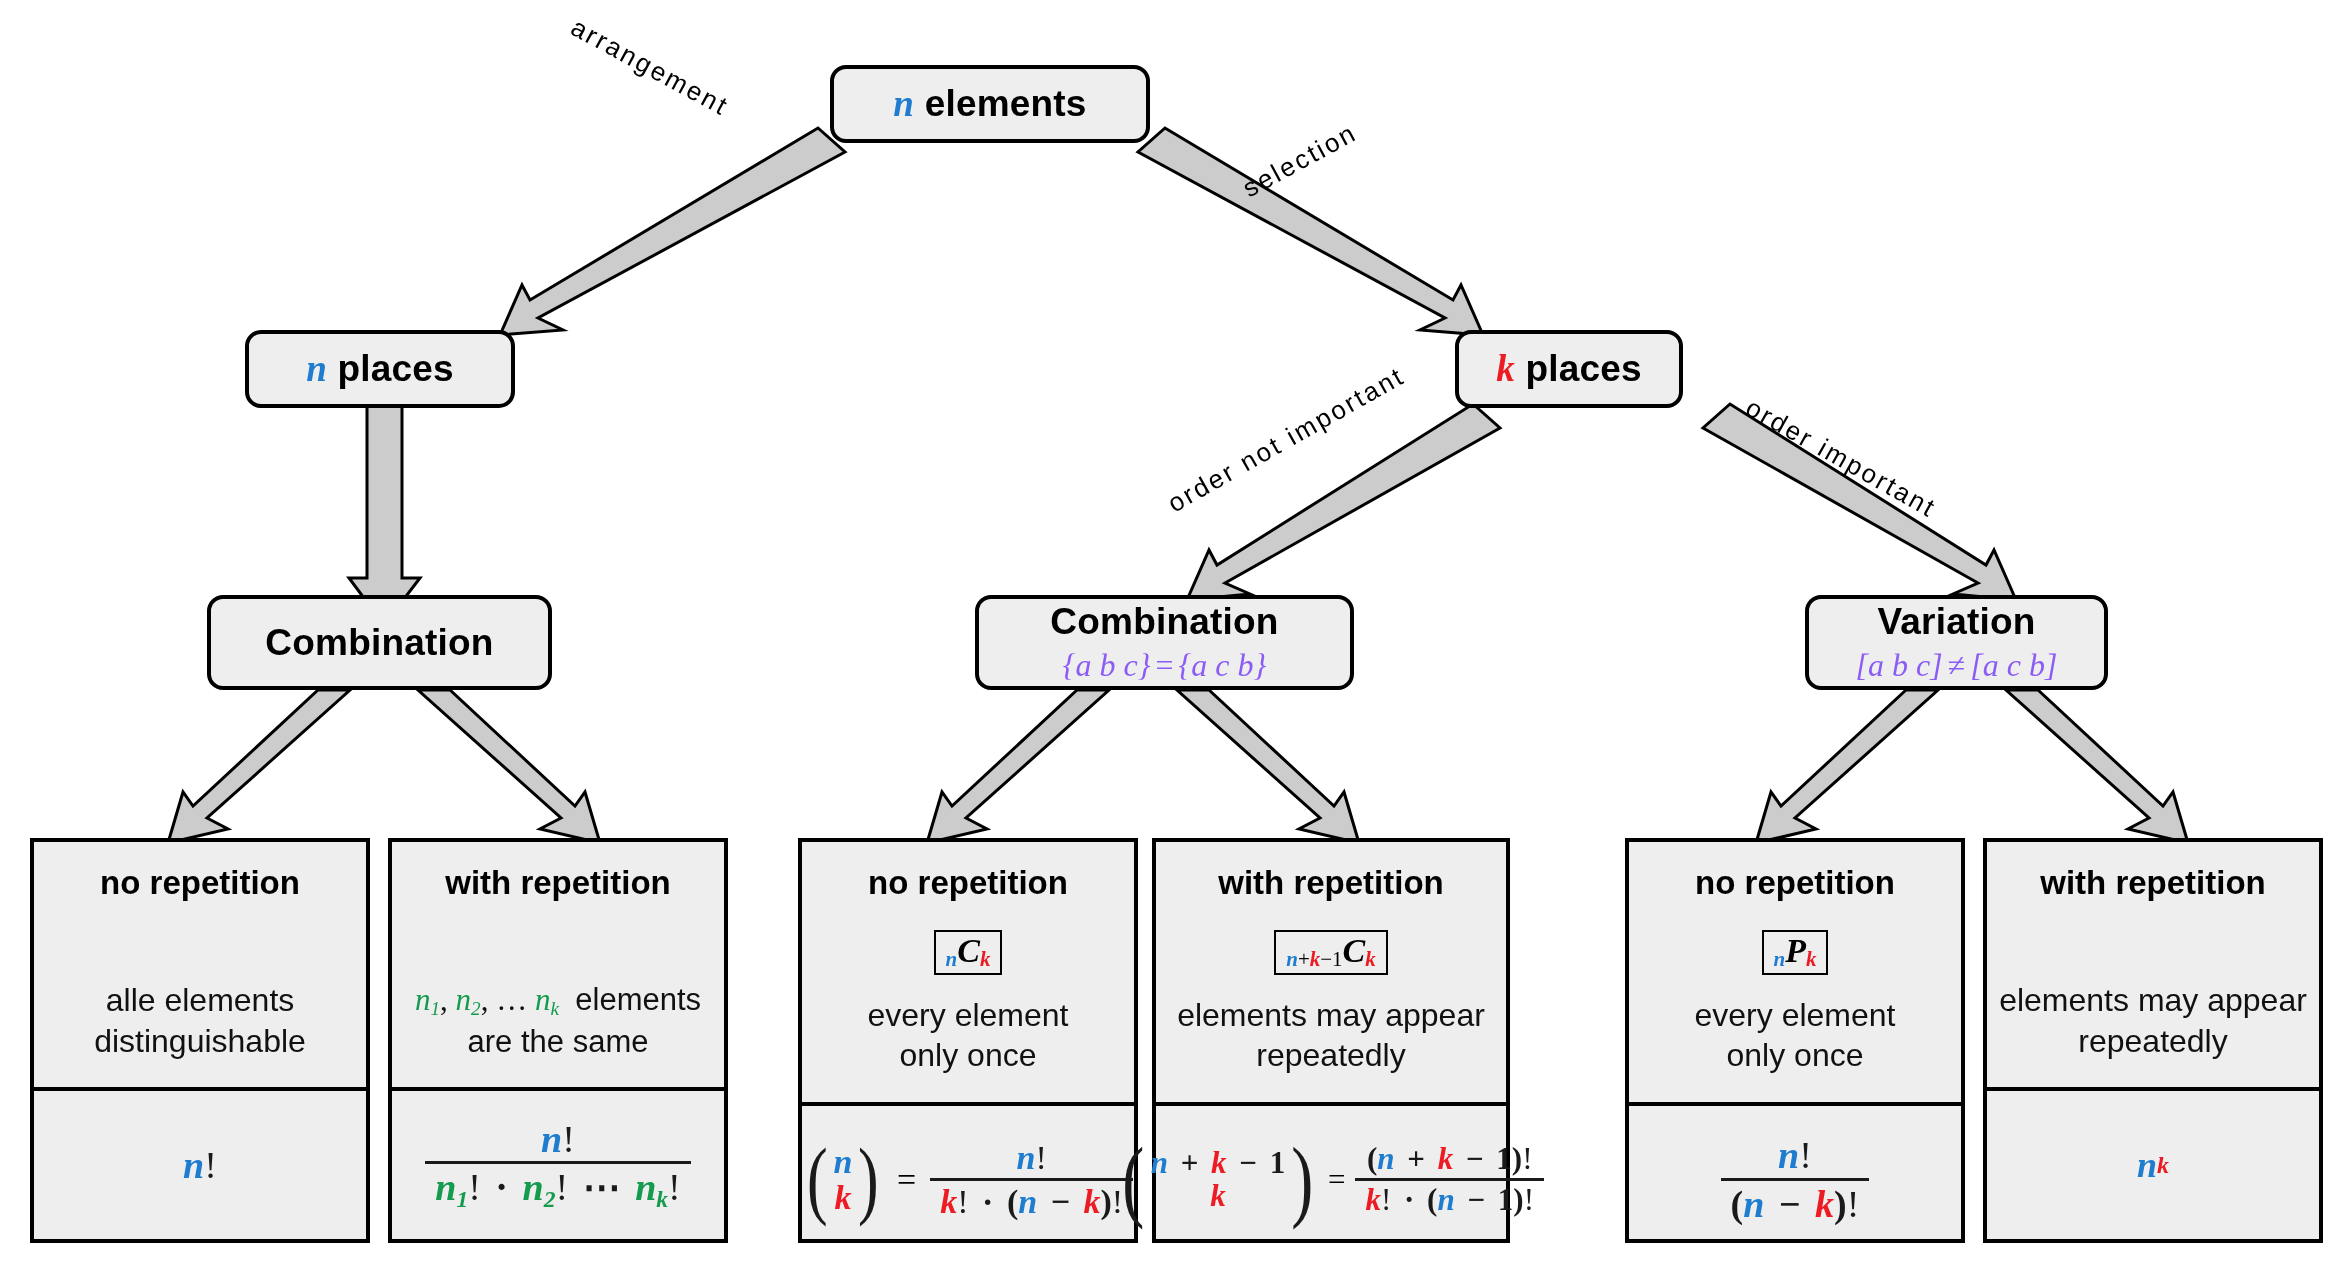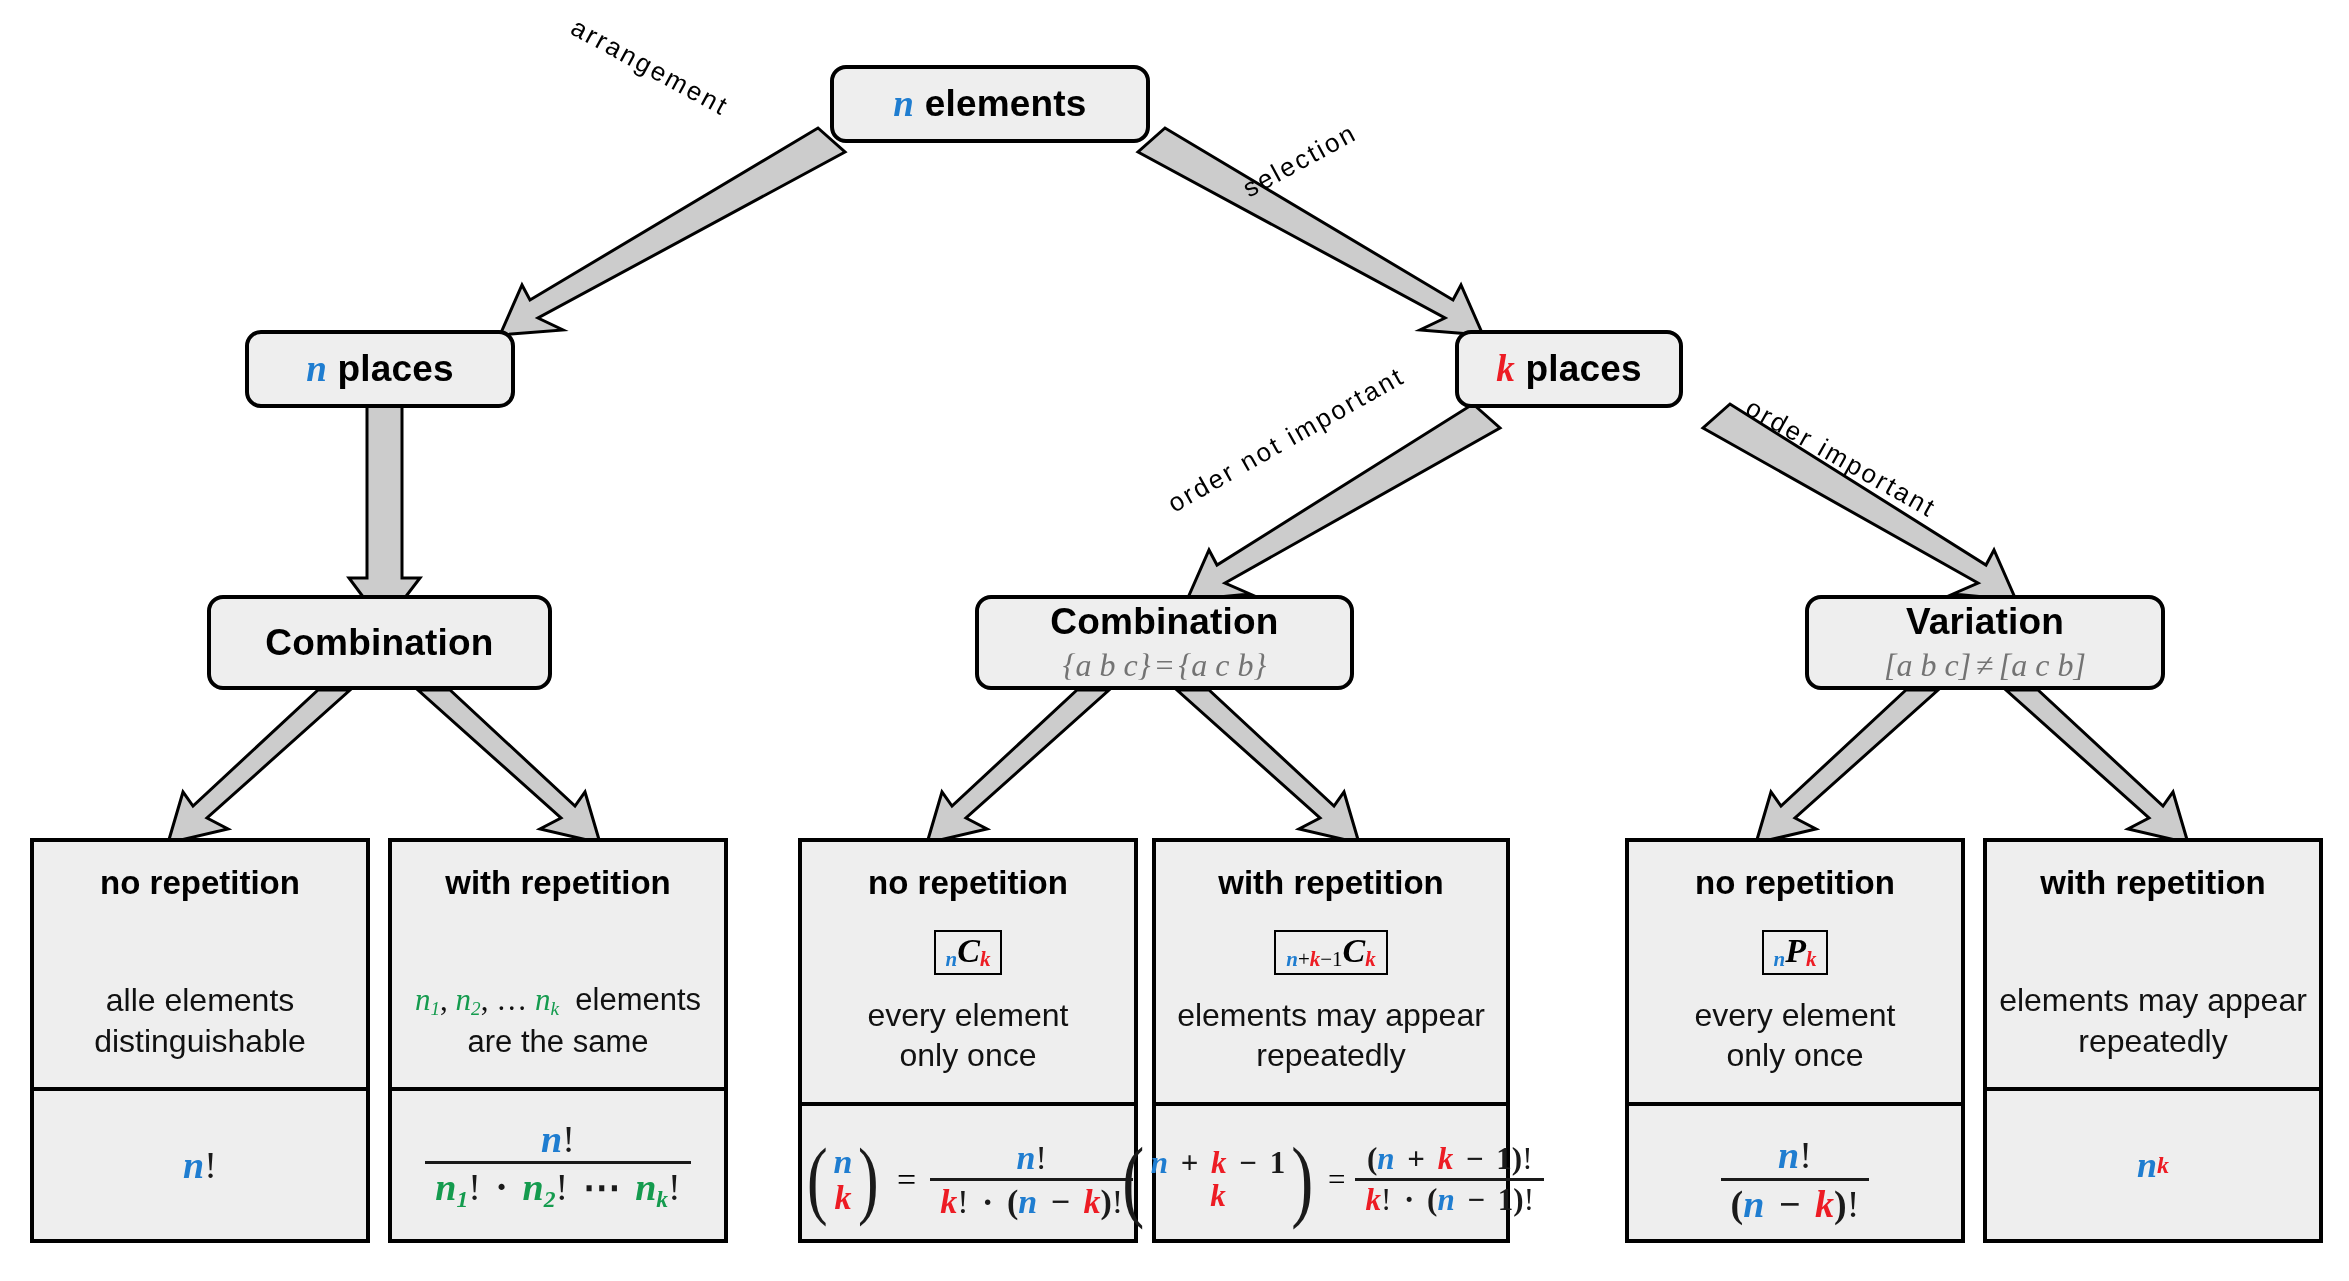--- a/index.html
+++ b/index.html
@@ -24,21 +24,21 @@
     text-align: center;
     z-index: 5;
   }
   .rnode .ttl {
     font-size: 37px; font-weight: bold; color: #000;
     letter-spacing: .2px; line-height: 1.12;
     white-space: nowrap;
   }
   .rnode .sub {
     font-family: "Liberation Serif", serif;
-    font-style: italic; font-size: 32px; color: #737373;
+    font-style: italic; font-size: 32px; color: #8b5cf6;
     margin-top: 5px; white-space: nowrap;
   }
   .rnode .sub .op { font-style: normal; padding: 0 5px; }
 
   
   .mi {
     font-family: "Liberation Serif", serif;
     font-style: italic; font-weight: bold;
   }
   .blue { color: #1f7dd0; }
@@ -205,21 +205,21 @@
     <div class="ttl">Combination</div>
   </div>
 
   <div class="rnode" style="left:975px; top:595px; width:379px; height:95px;">
     <div class="ttl">Combination</div>
     <div class="sub">
       <span>{a b c}</span><span class="op">=</span><span>{a c b}</span>
     </div>
   </div>
 
-  <div class="rnode" style="left:1805px; top:595px; width:360px; height:95px;">
+  <div class="rnode" style="left:1805px; top:595px; width:303px; height:95px;">
     <div class="ttl">Variation</div>
     <div class="sub">
       <span>[a b c]</span><span class="op">≠</span><span>[a c b]</span>
     </div>
   </div>
 
   <div class="leaf" style="left:30px; top:838px; width:340px; height:405px;">
     <div class="top">
       <div class="head">no repetition</div>
       <div class="desc">

